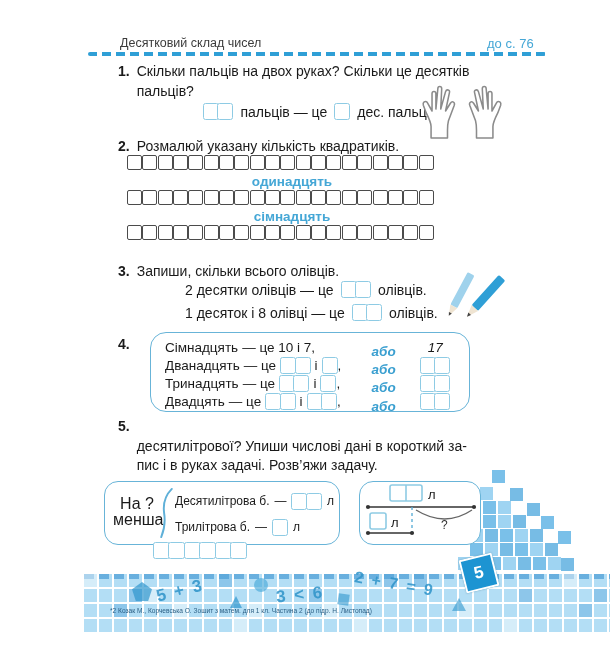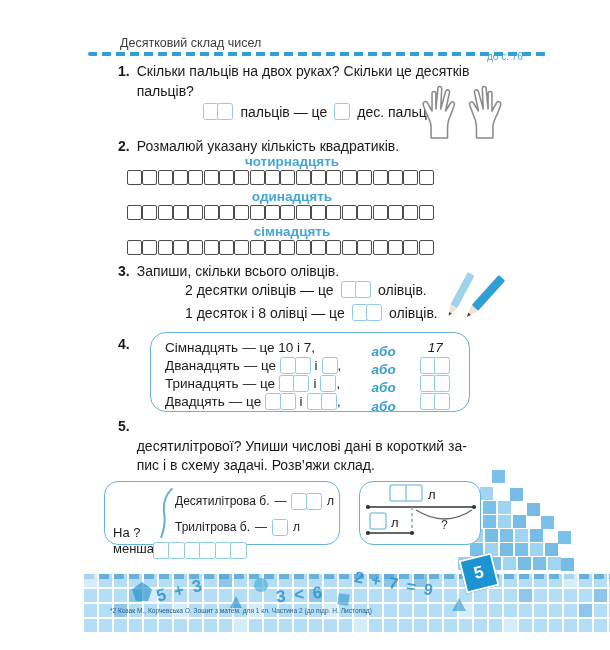--- a/index.html
+++ b/index.html
@@ -2,21 +2,21 @@
 <html><head>
 <meta charset="utf-8">
 <style>
   html,body{margin:0;padding:0;background:#fff;}
   .stage{position:relative;width:610px;height:650px;background:#fff;overflow:hidden;
          font-family:"Liberation Sans",sans-serif;color:#1a1a1a;}
   .abs{position:absolute;}
 
   
   .hdr-title{left:120px;top:36px;font-size:12.5px;font-weight:500;color:#3b3b3b;}
-  .page-ref{left:487px;top:51px;font-size:10px;color:#45a7d6;font-weight:500;}
+  .page-ref{left:487px;top:36px;font-size:13px;color:#45a7d6;font-weight:500;}
   .dashline{left:88px;top:52px;width:458px;height:4px;
     background:repeating-linear-gradient(90deg,#2f9fd6 0 9px,transparent 9px 14px);border-radius:2px;}
 
   
   .task{display:flex;gap:7px;font-size:14px;line-height:19.5px;}
   .tnum{font-weight:bold;white-space:nowrap;}
   .ttext{max-width:400px;}
 
   
   .cells{display:inline-flex;vertical-align:middle;}
@@ -34,21 +34,21 @@
   
   .t4box{left:150px;top:332px;width:320px;height:80px;border:1.7px solid #68b4d8;border-radius:16px;
          box-sizing:border-box;padding:5px 12px 0 14px;}
   .t4row{display:flex;align-items:center;height:18.2px;font-size:13.5px;}
   .t4main{display:flex;align-items:center;gap:4px;width:208px;}
   .t4or{color:#3a9fd0;font-style:italic;font-weight:600;width:42px;margin-top:9px;}
   .t4res{width:44px;display:flex;justify-content:center;align-items:center;font-style:italic;}
 
   
   .srbox{left:104px;top:481px;width:236px;height:64px;border:1.7px solid #68b4d8;border-radius:14px;box-sizing:border-box;}
-  .sr-side{position:absolute;left:8px;top:14px;width:48px;font-size:13px;line-height:16px;margin-top:29px;}
+  .sr-side{position:absolute;left:8px;top:14px;width:48px;text-align:center;font-size:16px;line-height:16px;}
   .sr-rows{position:absolute;left:70px;top:6px;}
   .sr-row{display:flex;align-items:center;gap:5px;height:26px;font-size:12px;white-space:nowrap;}
   .schbox{left:359px;top:481px;width:122px;height:64px;border:1.7px solid #68b4d8;border-radius:14px;box-sizing:border-box;background:#fff;z-index:2;}
 
   .solstrip{left:153px;top:542px;display:flex;}
   .solstrip .cell{width:17px;height:17px;}
   .solstrip .cell + .cell{margin-left:-1.6px;}
   .ansline{left:278px;top:543px;}
 
   
@@ -97,21 +97,20 @@
       <path d="M10 58 V46 C10 42 8 38 5 32 L2 24 C1 21 4 19 6 21 L11 30 V12 C11 9 15 9 15 12 V28 L17 7 C17 4 21 4 21 7 L20 28 L25 10 C26 7 30 8 29 11 L25 30 L30 22 C32 19 35 21 34 24 L28 40 C27 44 27 46 27 50 V58 Z"></path>
       <path transform="translate(84,0) scale(-1,1)" d="M10 58 V46 C10 42 8 38 5 32 L2 24 C1 21 4 19 6 21 L11 30 V12 C11 9 15 9 15 12 V28 L17 7 C17 4 21 4 21 7 L20 28 L25 10 C26 7 30 8 29 11 L25 30 L30 22 C32 19 35 21 34 24 L28 40 C27 44 27 46 27 50 V58 Z"></path>
     </g>
   </svg>
 
   <div class="abs task" style="left:118px;top:137px;">
     <span class="tnum">2.</span>
     <span class="ttext">Розмалюй указану кількість квадратиків.</span>
   </div>
   <div class="abs sqblock">
-    <span class="sq-label">чотирнадцять</span>
     <div class="sq-row">
         <div class="sq"></div>
         <div class="sq"></div>
         <div class="sq"></div>
         <div class="sq"></div>
         <div class="sq"></div>
         <div class="sq"></div>
         <div class="sq"></div>
         <div class="sq"></div>
         <div class="sq"></div>
@@ -285,21 +284,21 @@
           </span>
         </span>
     </div>
   </div>
 
   <div class="abs task" style="left:118px;top:417px;">
     <span class="tnum">5.</span>
     <span class="ttext">
       <br>
       <span>десятилітрової? Упиши числові дані в короткий за-</span><br>
-      <span>пис і в схему задачі. Розв’яжи склад.</span>
+      <span>пис і в руках задачі. Розв’яжи задачу.</span>
     </span>
   </div>
 
   <div class="abs srbox">
     <div class="sr-side">
       <span>На ?</span><br>
       <span>менша</span>
     </div>
     <svg style="position:absolute;left:54px;top:5px;" width="16" height="52" viewBox="0 0 16 54">
       <path d="M13 2 Q3 12 5 27 Q7 40 2 52" fill="none" stroke="#5fb0d8" stroke-width="2" stroke-linecap="round"></path>

